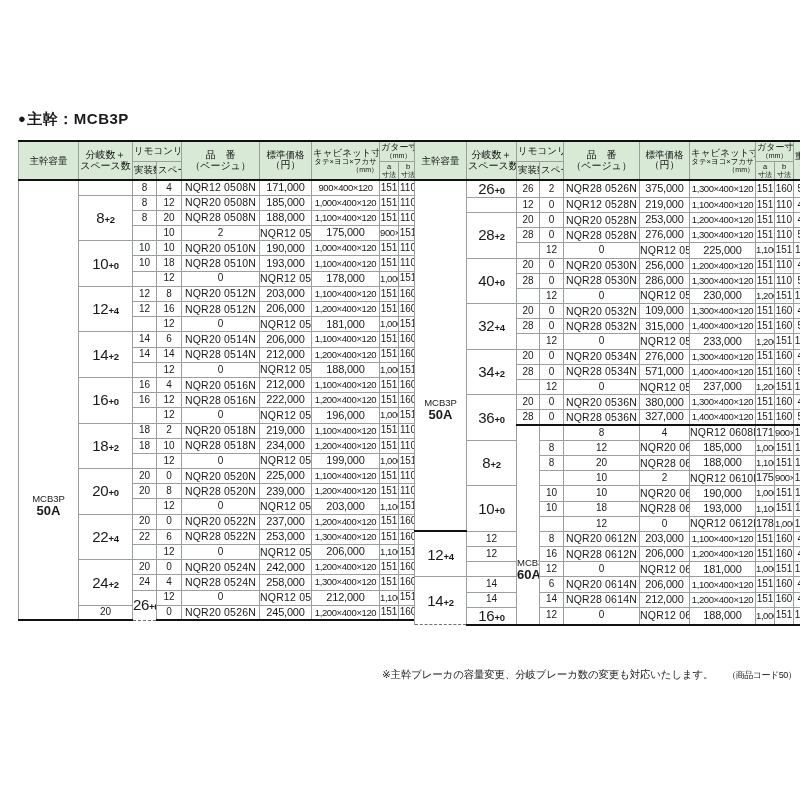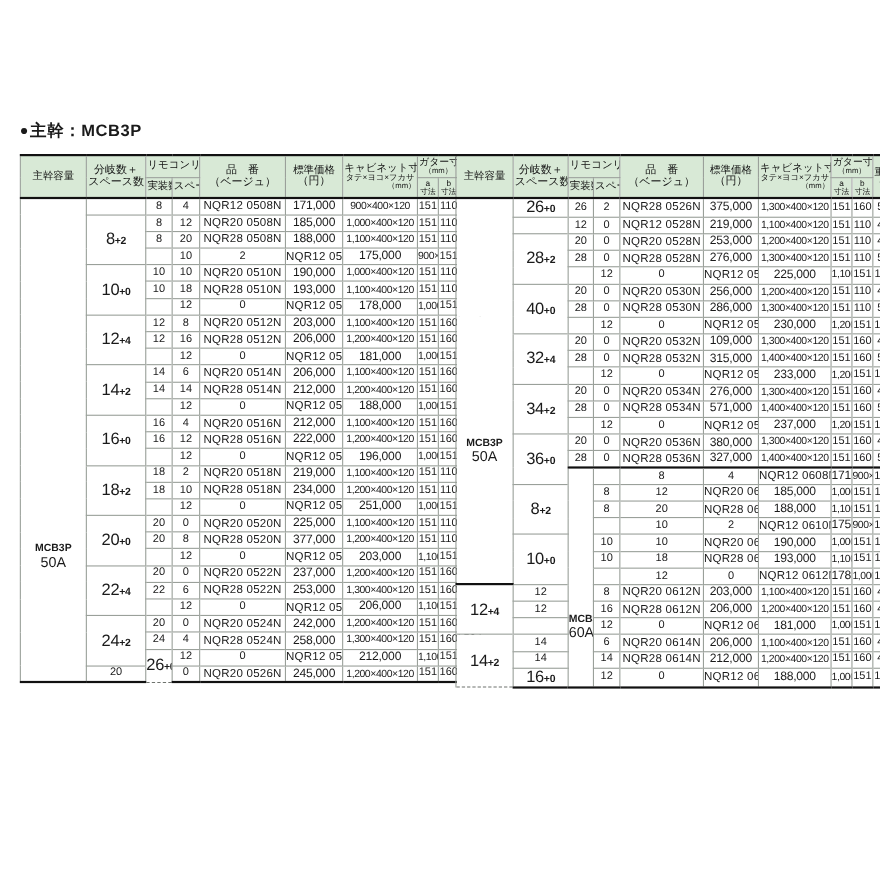--- a/index.html
+++ b/index.html
@@ -73,22 +73,22 @@
 
   
   .vl { border-left: 1px solid #5a5f5a !important; }
 
   
   .dash-b { border-bottom: 1px dashed #b9bdb9 !important; }
   .grp-b  { border-bottom: 1px dashed #6e736e !important; }
 
   
   td.cap      { font-size: 11px; font-weight: bold; }
-  td.cap .amp { font-size: 13px; display:block; }
-  td.cap .mdl { font-size: 9.5px; display:block; font-weight: bold; }
+  td.cap .amp { font-size: 13px; display:block;font-weight:bold; }
+  td.cap .mdl { font-size: 9.5px; display:block; font-weight: normal; }
 
   td.branch   { font-size: 15px; font-weight: bold; letter-spacing: -0.3px; }
   td.branch .plus { font-size: 9.5px; font-weight: bold; }
 
   td.num      { font-size: 10px; }
   td.model    { font-size: 10.5px; font-weight: bold; letter-spacing: .2px; }
   td.price    { font-size: 11px; text-align: right; padding-right: 5px; letter-spacing: -0.2px; margin-left: 16px;}
   td.cab      { font-size: 9.5px; letter-spacing: -0.4px; }
   td.gut      { font-size: 10px; }
   td.wt       { font-size: 10px; }
@@ -372,42 +372,42 @@
             <td class="cab grp-b vl">1,200×400×120</td>
             <td class="gut grp-b">151</td>
             <td class="gut grp-b">110</td>
             <td class="wt grp-b">45</td>
           </tr>
           <tr>
             <td class="branch" rowspan="1" style="border-bottom: none;"></td>
             <td class="num dash-b">12</td>
             <td class="num dash-b">0</td>
             <td class="model dash-b vl">NQR12 0520N</td>
-            <td class="price dash-b">251,000</td>
+            <td class="price dash-b">199,000</td>
             <td class="cab dash-b vl">1,000×400×120</td>
             <td class="gut dash-b">151</td>
             <td class="gut dash-b">110</td>
             <td class="wt dash-b">37</td>
           </tr>
           <tr>
             <td class="branch grp-b" rowspan="3"><span>20</span><span class="plus">+0</span></td>
             <td class="num dash-b">20</td>
             <td class="num dash-b">0</td>
             <td class="model dash-b vl">NQR20 0520N</td>
             <td class="price dash-b">225,000</td>
             <td class="cab dash-b vl">1,100×400×120</td>
             <td class="gut dash-b">151</td>
             <td class="gut dash-b">110</td>
             <td class="wt dash-b">42</td>
           </tr>
           <tr>
             <td class="num grp-b">20</td>
             <td class="num grp-b">8</td>
             <td class="model grp-b vl">NQR28 0520N</td>
-            <td class="price grp-b">377,000</td>
+            <td class="price grp-b">239,000</td>
             <td class="cab grp-b vl">1,200×400×120</td>
             <td class="gut grp-b">151</td>
             <td class="gut grp-b">110</td>
             <td class="wt grp-b">45</td>
           </tr>
           <tr>
             <td class="branch" rowspan="1" style="border-bottom: none;"></td>
             <td class="num dash-b">12</td>
             <td class="num dash-b">0</td>
             <td class="model dash-b vl">NQR12 0522N</td>
@@ -870,14 +870,17 @@
             <td class="price thick-bottom">188,000</td>
             <td class="cab thick-bottom vl">1,000×400×120</td>
             <td class="gut thick-bottom">151</td>
             <td class="gut thick-bottom">160</td>
             <td class="wt thick-bottom">37</td>
           </tr>
         </tbody>
     </table>
   </div>
 
+  <div class="note">
+    <span>※主幹ブレーカの容量変更、分岐ブレーカ数の変更も対応いたします。</span><span class="code">（商品コード50）</span>
+  </div>
 
 </div>
 
 </body></html>

